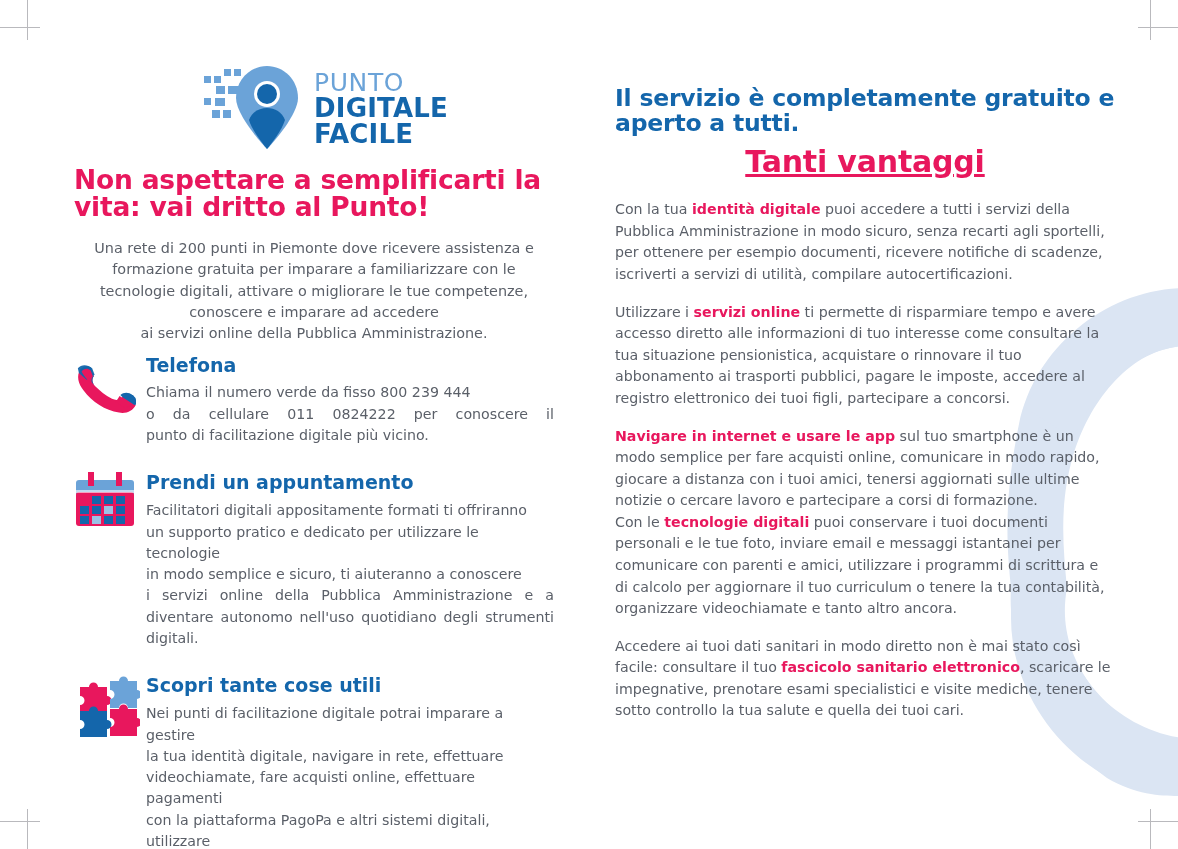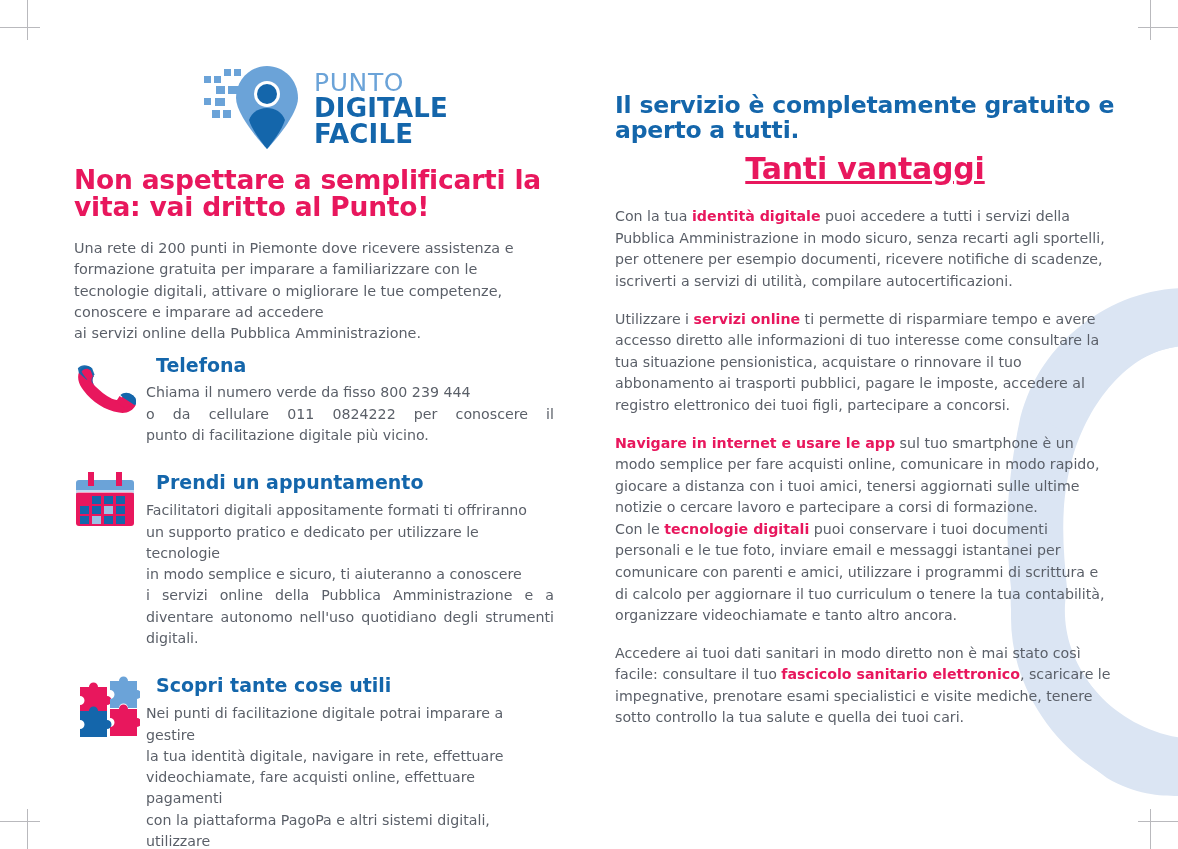--- a/index.html
+++ b/index.html
@@ -13,45 +13,45 @@
   
   .crop{position:absolute;background:#b9b9bd;}
   .crop.v{width:1.4px;height:40px;}
   .crop.h{height:1.4px;width:40px;}
 
   
   .deco{position:absolute;right:-4px;top:288px;width:185px;height:508px;z-index:0;}
 
   
   .col-left{position:absolute;left:74px;top:64px;width:480px;z-index:2;}
-  .col-right{position:absolute;left:615px;top:93px;width:500px;z-index:2;}
+  .col-right{position:absolute;left:615px;top:86px;width:500px;z-index:2;}
 
   
   .logo-wrap{display:flex;align-items:center;gap:14px;margin-left:130px;margin-bottom:14px;}
   .logo-mark{width:96px;height:88px;flex:0 0 auto;}
   .logo-text{line-height:1.0;}
   .logo-l1{font-size:25px;font-weight:400;color:#6ba3d8;letter-spacing:.6px;}
   .logo-l2{font-size:26px;font-weight:bold;color:#1466ab;letter-spacing:.2px;}
   .logo-l3{font-size:26px;font-weight:bold;color:#1466ab;letter-spacing:.2px;}
 
   
   h1.left-title{
     font-size:26.5px;font-weight:bold;color:#e8175d;
     line-height:1.02;margin:0 0 18px 0;letter-spacing:-0.2px;
   }
   .intro{
-    font-size:14.4px;color:#5a5f68;line-height:1.48;margin:0 0 4px 0;
+    font-size:14.4px;color:#5a5f68;line-height:1.48;margin:0 0 4px 0;text-align:center;
   }
 
   
   .feature{display:flex;gap:0;margin-top:12px;}
   .feature-icon{width:72px;flex:0 0 72px;padding-top:4px;}
   .feature-body{flex:1;}
   .feature h2{
-    font-size:19px;font-weight:bold;color:#1466ab;margin:0 0 7px 10px;line-height:1.1;
+    font-size:19px;font-weight:bold;color:#1466ab;margin:0 0 7px 0;line-height:1.1;
   }
   .feature p{
     font-size:14.2px;color:#5a5f68;line-height:1.5;margin:0;
   }
   .just{text-align:justify;}
 
   
   #block-telefona{margin-top:10px;}
   #block-appuntamento{margin-top:26px;}
   #block-scopri{margin-top:26px;}

